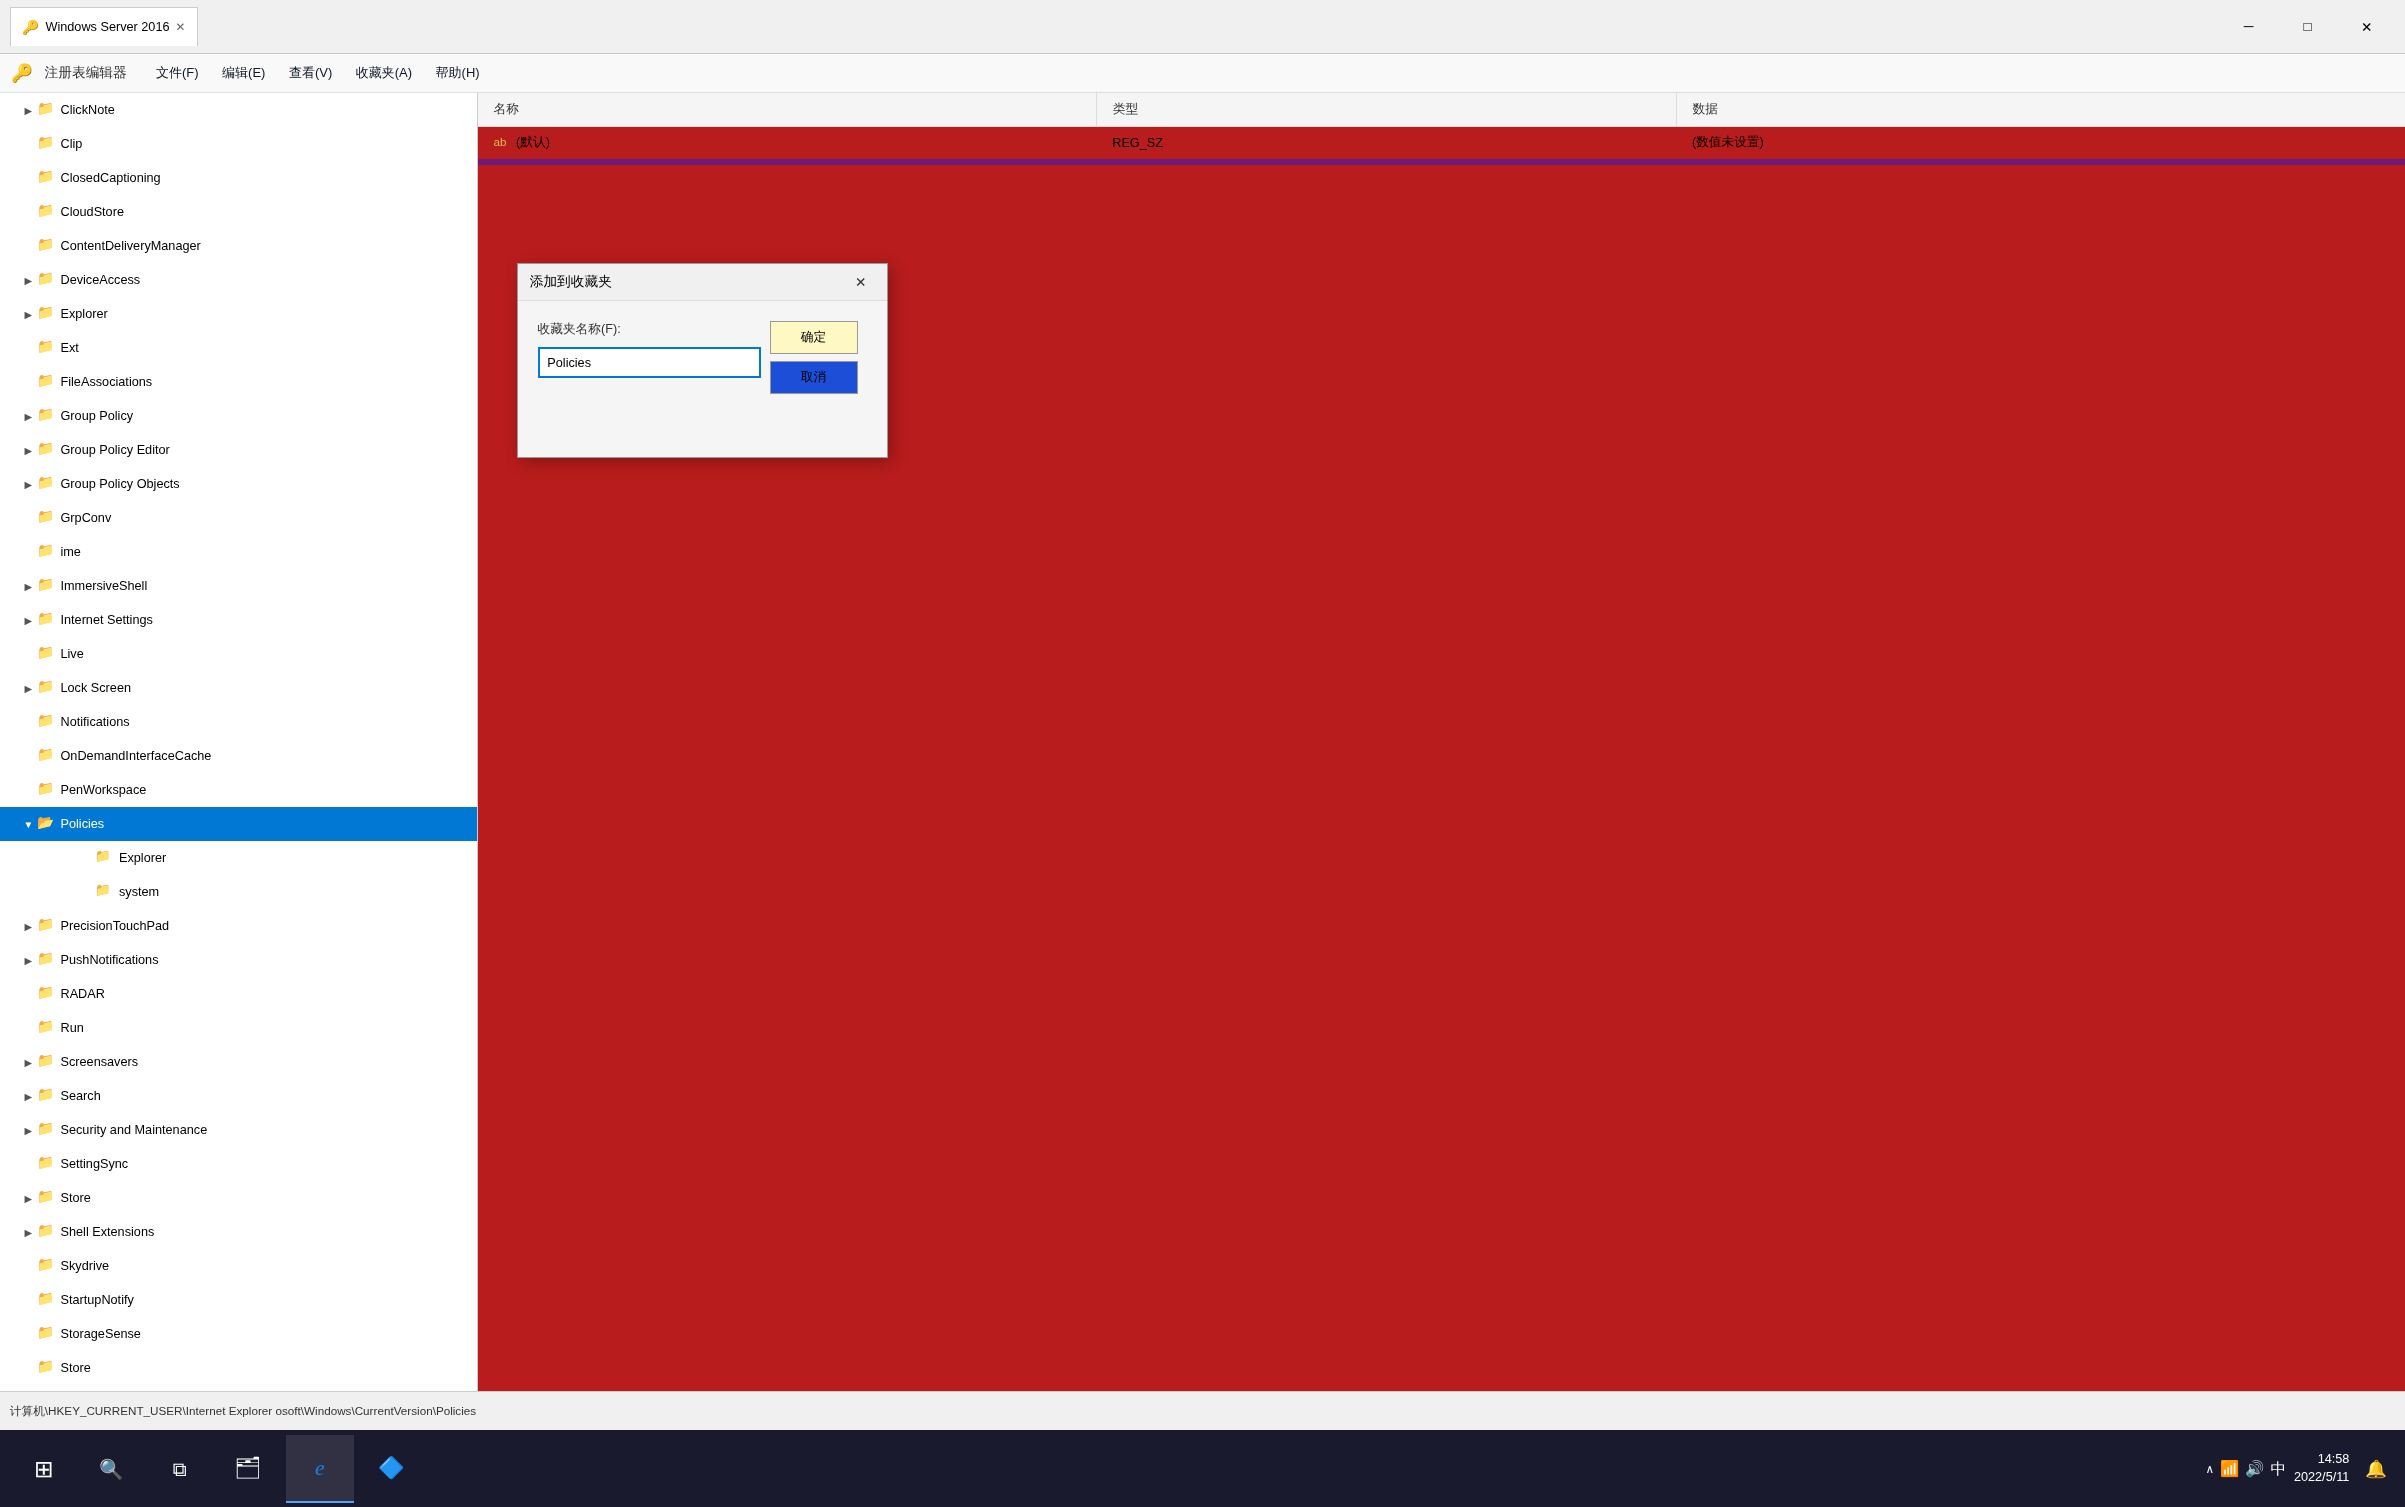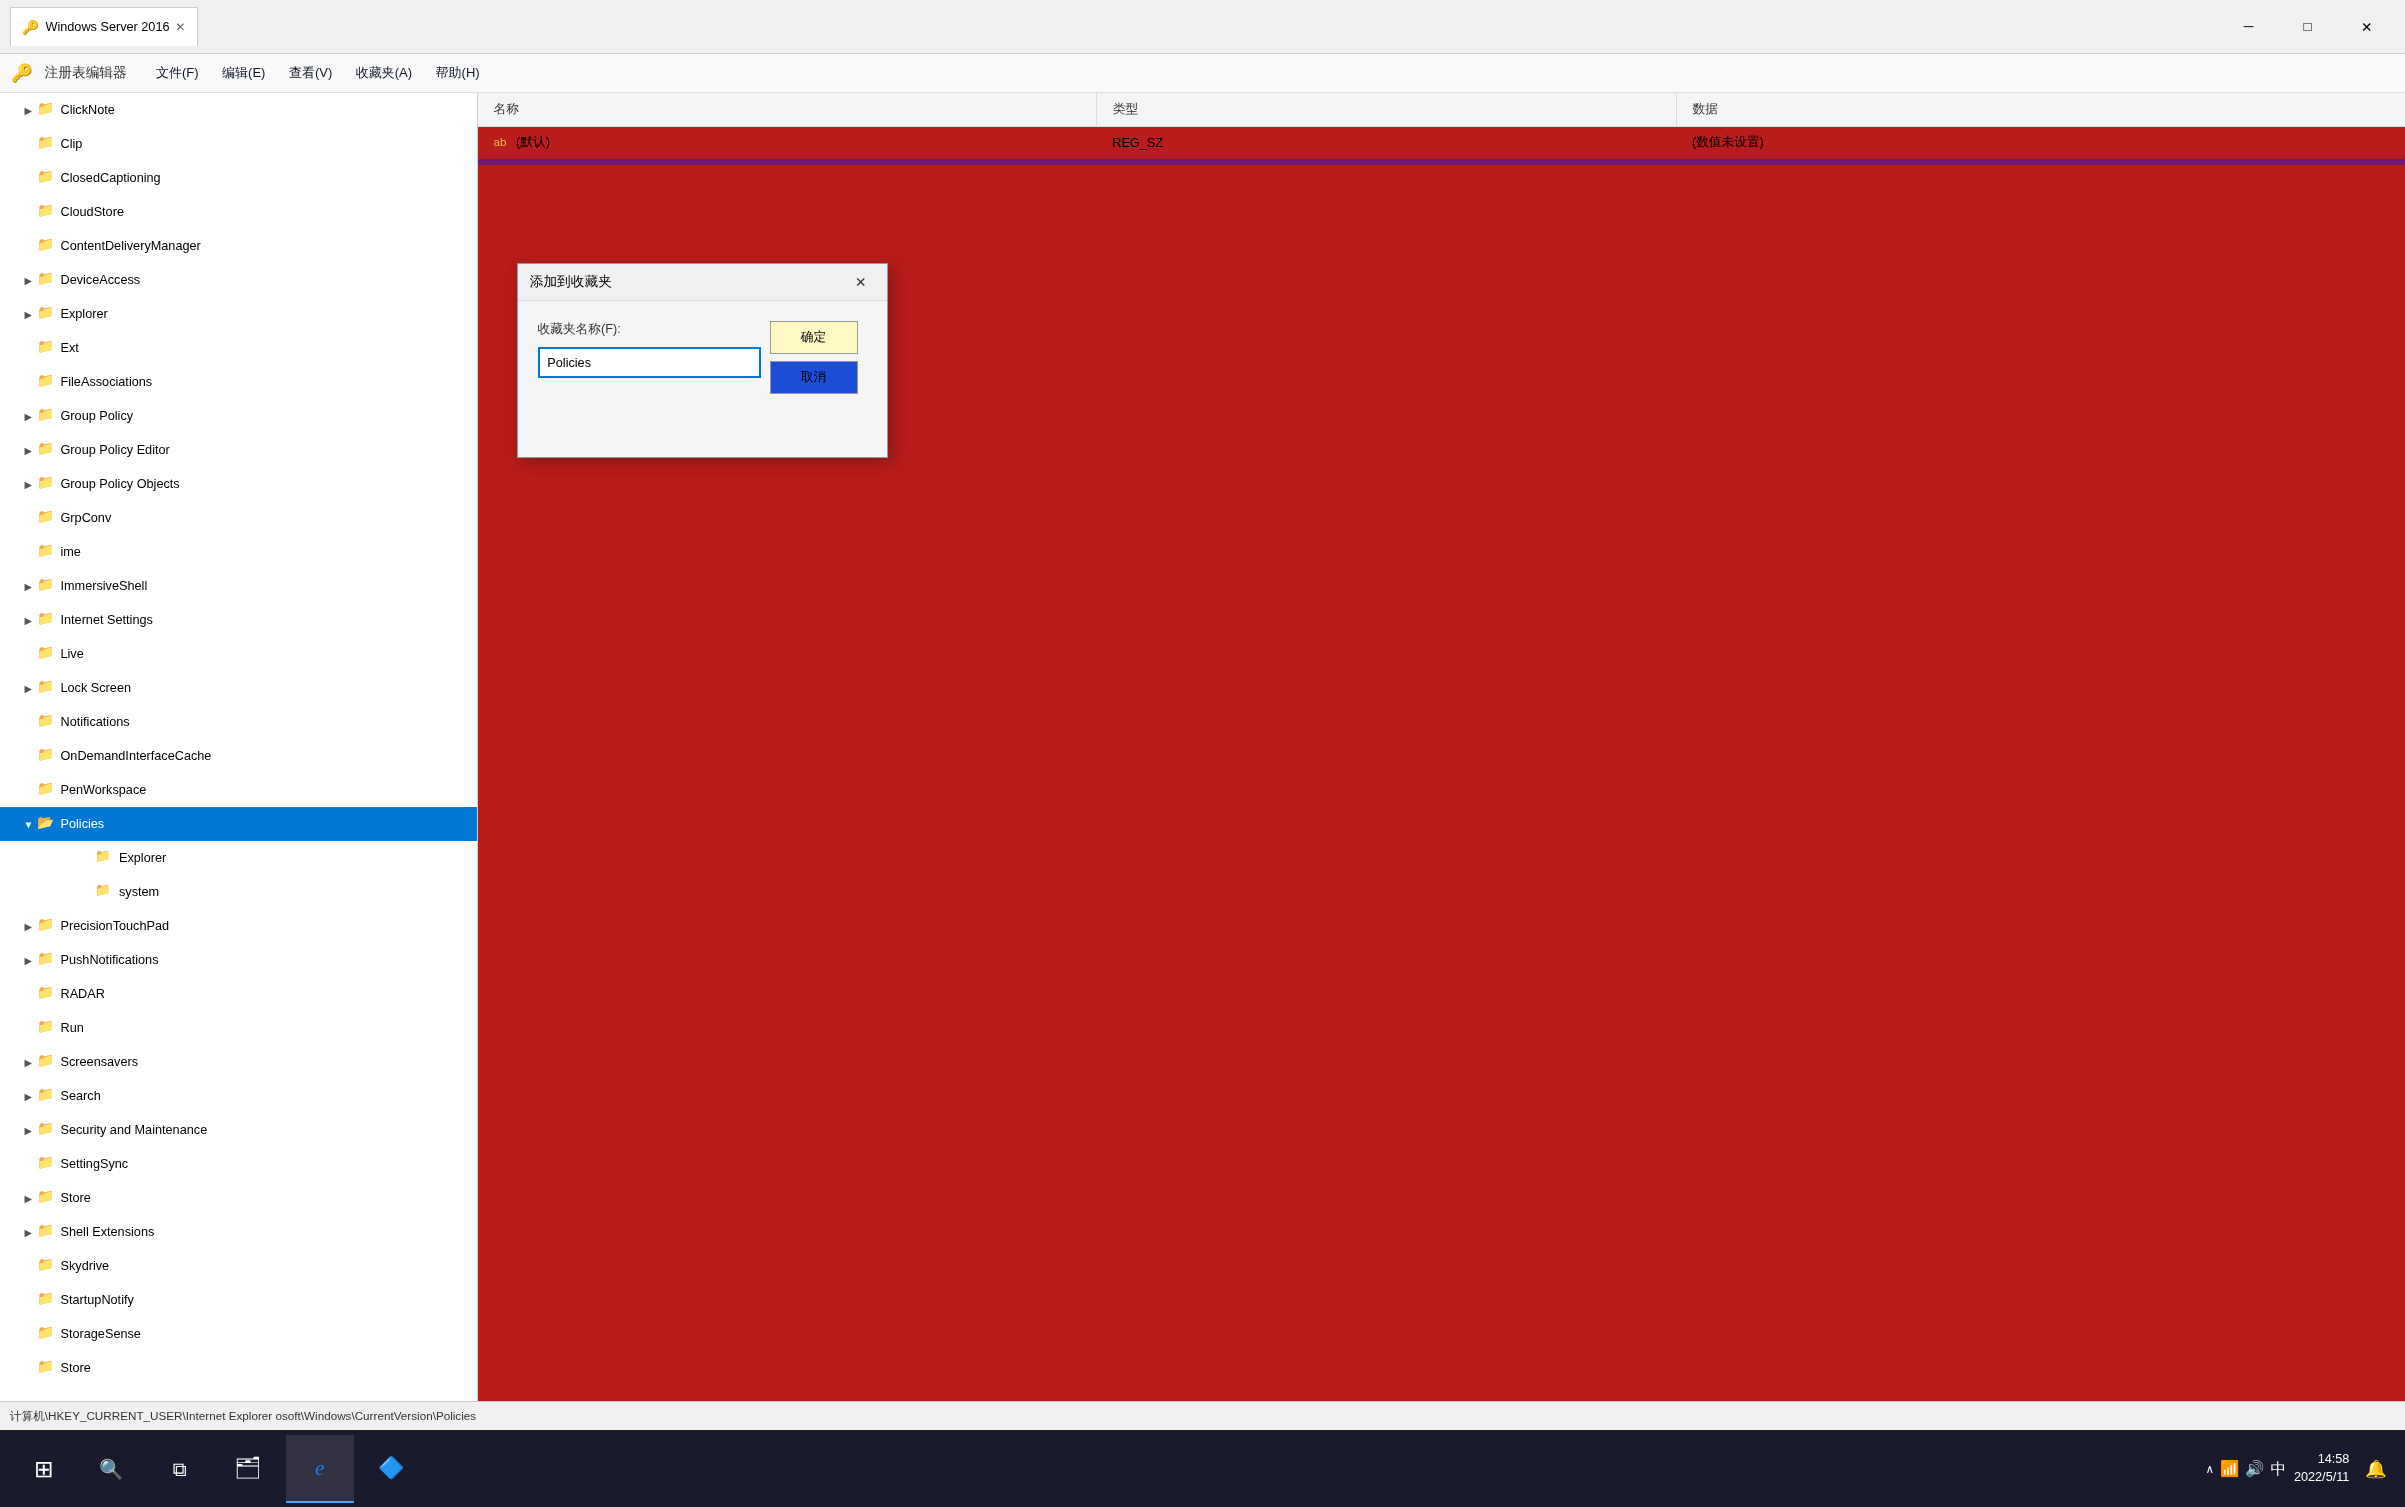--- a/index.html
+++ b/index.html
@@ -267,21 +267,21 @@
       color: #333;
     }
     .detail-table td {
       padding: 7.8px 15.6px;
       border-bottom: 6px solid #701a75;
       font-size: 12.7px;
     }
 
     
     .status-bar {
-      height: 29px;
+      height: 39px;
       background: #f0f0f0;
       border-top: 1px solid #ccc;
       display: flex;
       align-items: center;
       padding: 0 9.8px;
       font-size: 11.7px;
       color: #333;
     }
 
     

